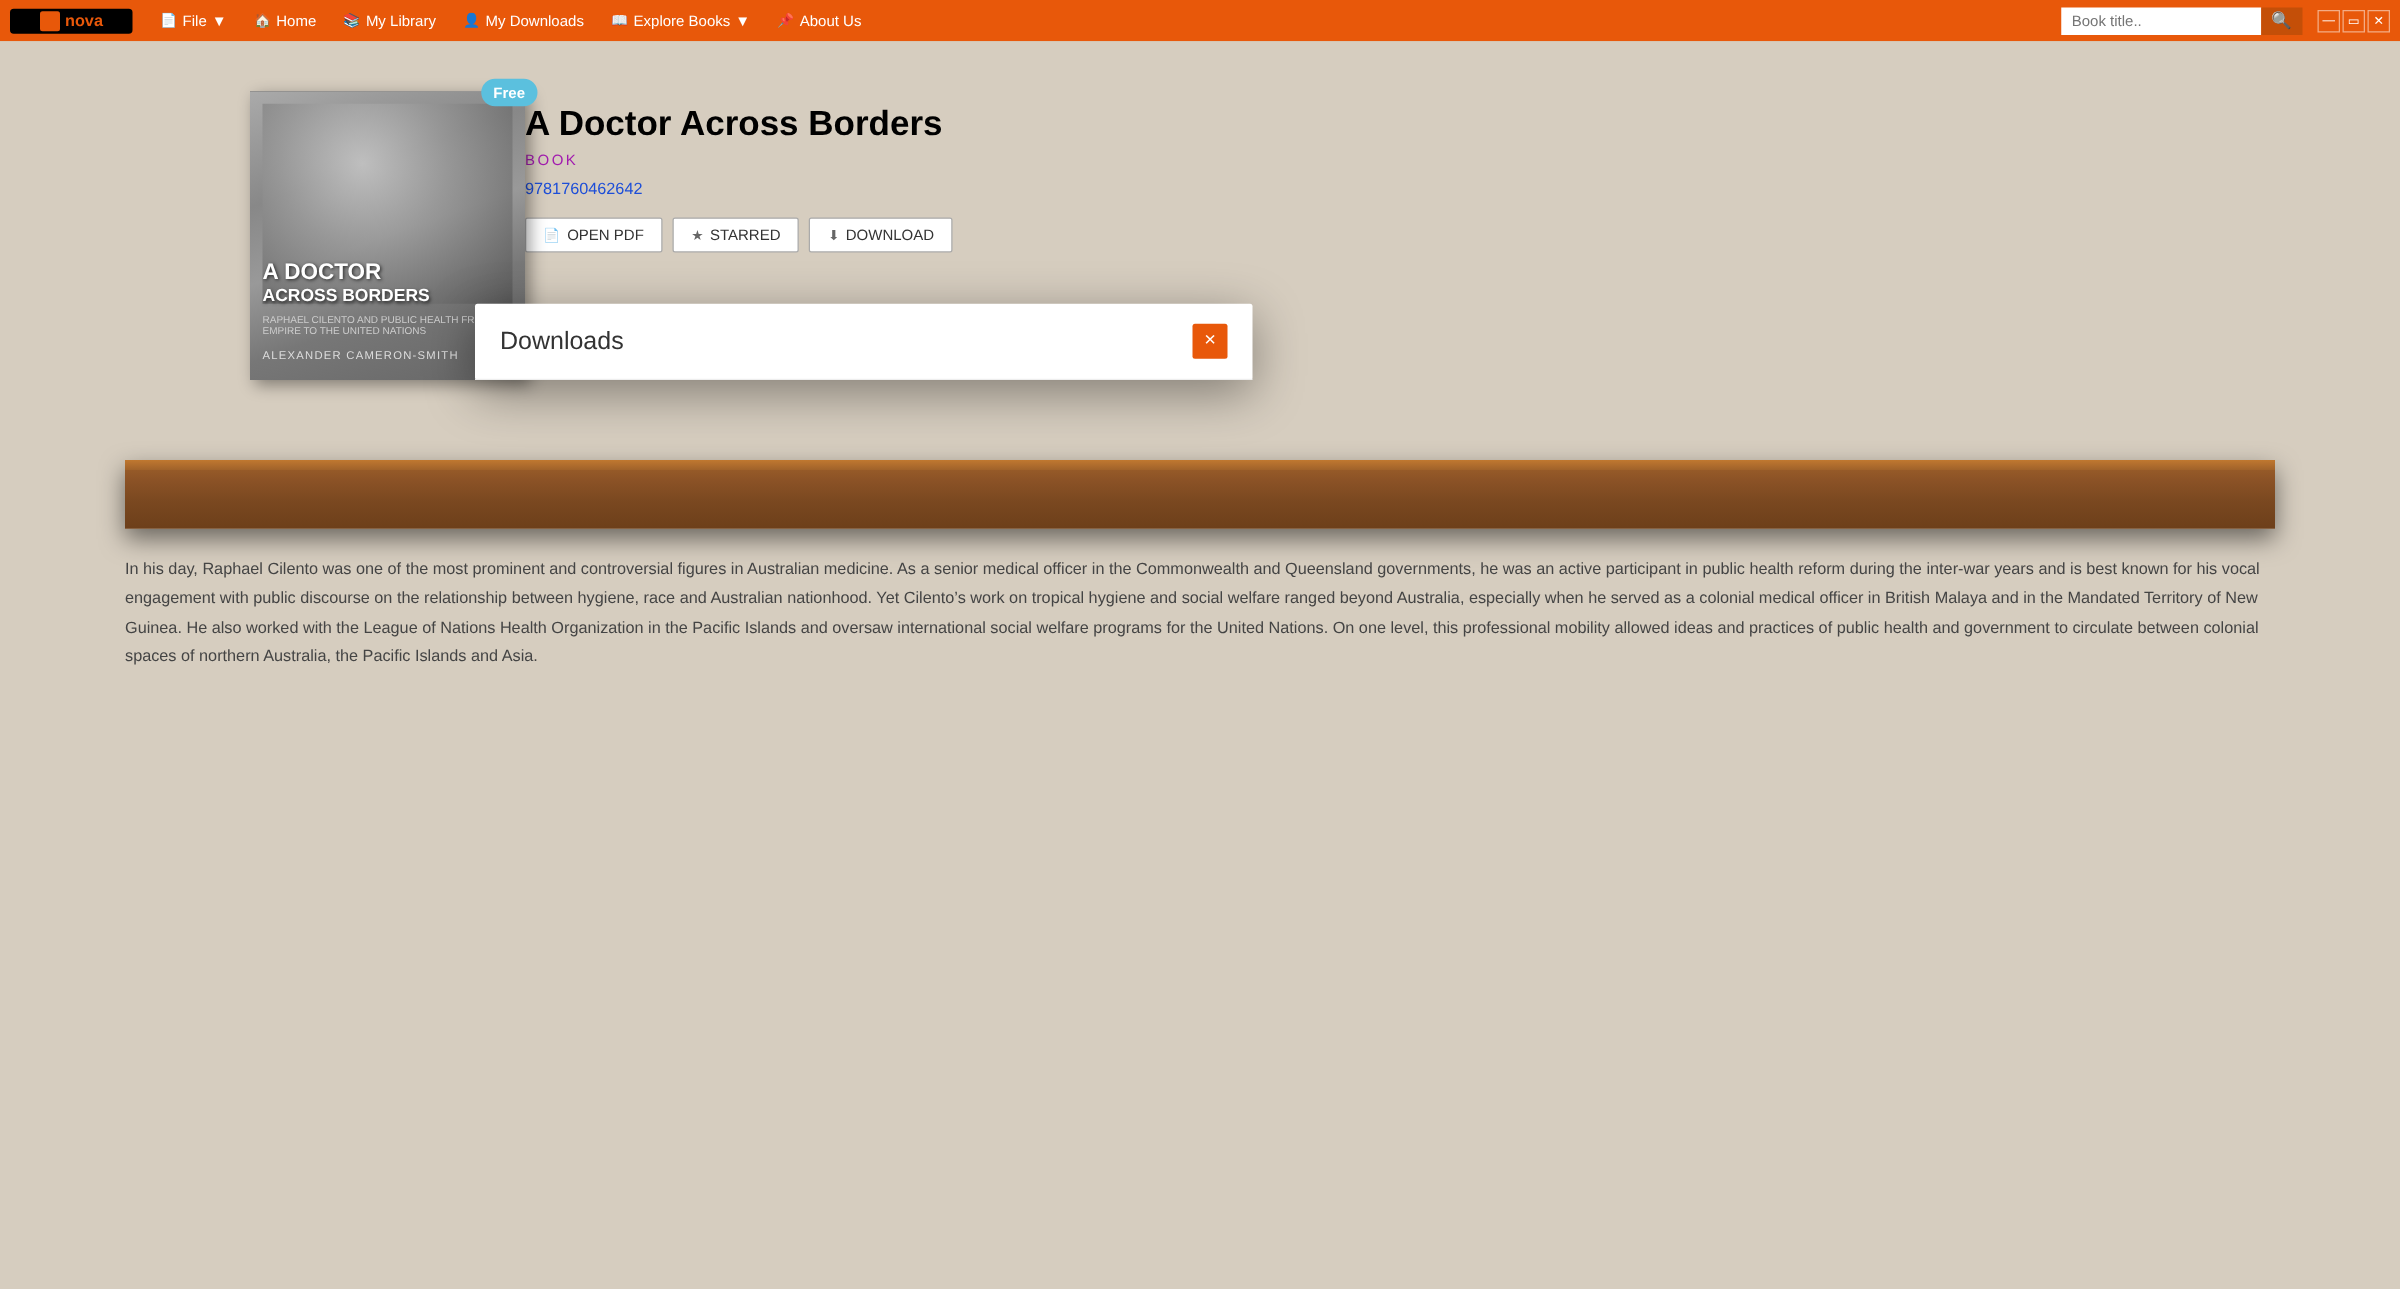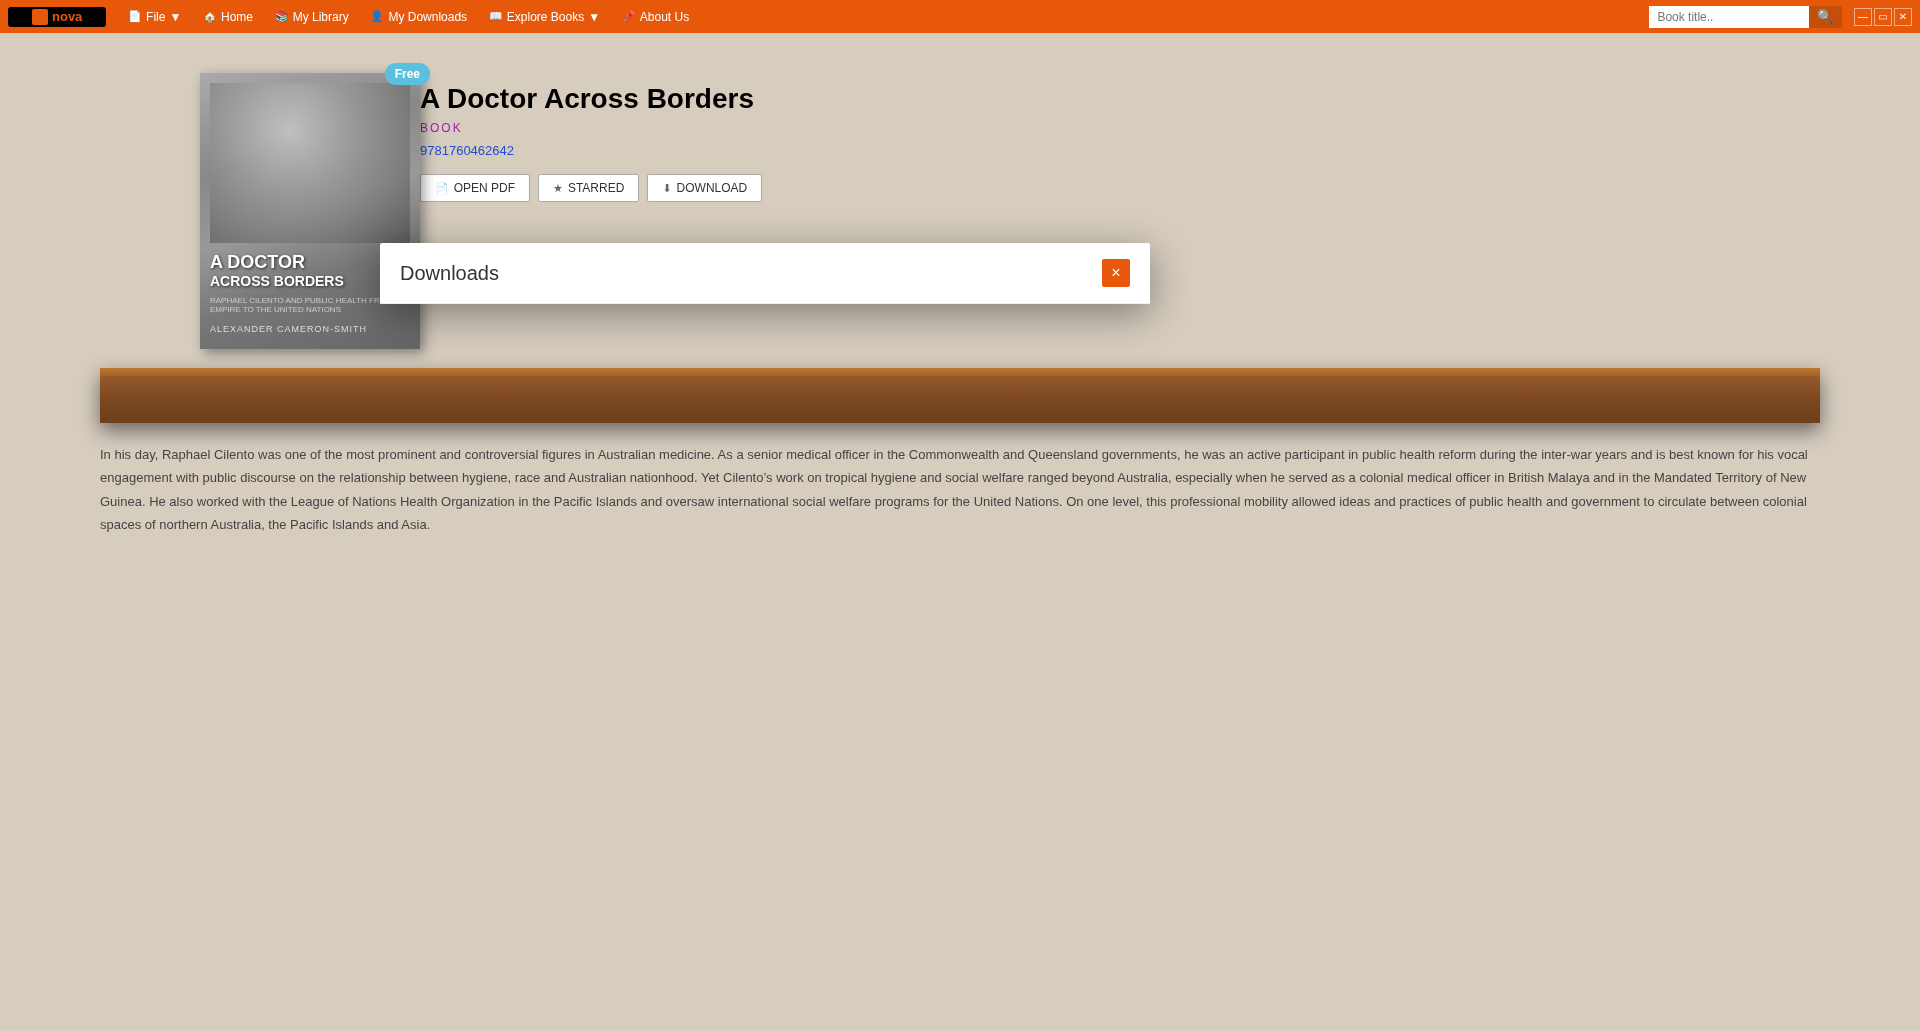--- a/index.html
+++ b/index.html
@@ -134,21 +134,21 @@
       color: #fff;
       font-size: 12px;
       font-weight: bold;
       padding: 4px 10px;
       border-radius: 12px;
       z-index: 10;
     }
 
     .book-cover {
       width: 220px;
-      height: 276px;
+      height: 231px;
       background: linear-gradient(135deg, #555 0%, #888 40%, #aaa 60%, #666 100%);
       display: flex;
       flex-direction: column;
       align-items: center;
       justify-content: flex-end;
       padding: 4px;
       position: relative;
       overflow: hidden;
       box-shadow: 4px 4px 12px rgba(0,0,0,0.4);
     }
@@ -273,21 +273,21 @@
       position: relative;
       height: 390px;
       margin: 0 100px;
     }
 
     
     .modal-overlay {
       position: absolute;
       top: 210px;
       left: 380px;
-      width: 770px;
+      width: 622px;
       background: #fff;
       border-radius: 2px;
       box-shadow: 0 10px 40px rgba(0,0,0,0.4);
       z-index: 100;
     }
 
     .modal-header {
       display: flex;
       align-items: center;
       justify-content: space-between;

